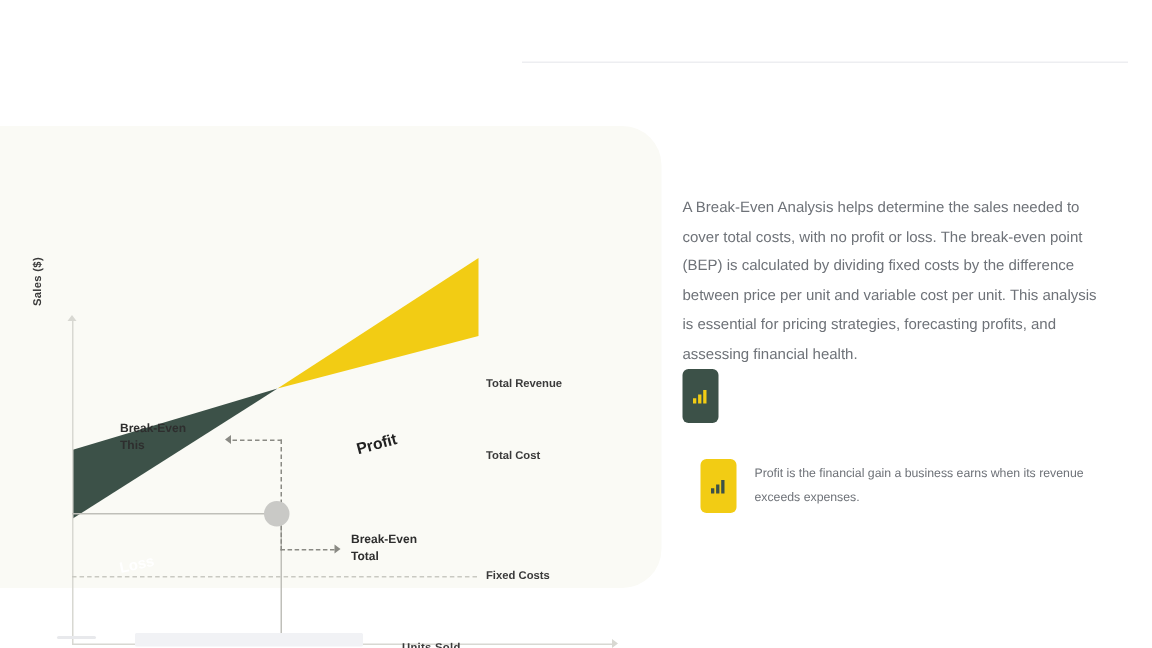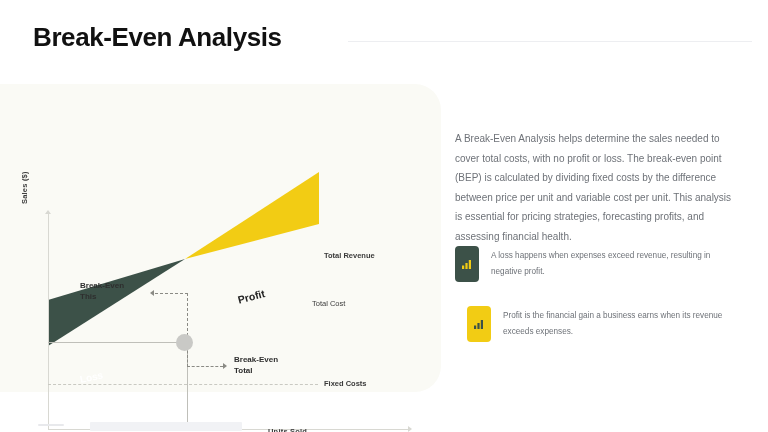--- a/index.html
+++ b/index.html
@@ -96,22 +96,22 @@
     position: absolute; left: 80px; top: 290px;
     font-size: 10px; font-weight: bold; color: #FFFFFF;
     transform: rotate(-12deg); transform-origin: left center;
     white-space: nowrap;
   }
   .label-total-revenue {
     position: absolute; left: 324px; top: 167px;
     font-size: 7.5px; font-weight: bold; color: #3A3A3A; white-space: nowrap;
   }
   .label-total-cost {
-    position: absolute; left: 312px; top: 215px;
-    font-size: 7.5px; font-weight: normal; color: #3A3A3A; white-space: nowrap;
+    position: absolute; left: 324px; top: 215px;
+    font-size: 7.5px; font-weight: bold; color: #3A3A3A; white-space: nowrap;
   }
 
   
   .bep-callout {
     position: absolute; left: 80px; top: 197px;
     font-size: 8px; font-weight: bold; color: #2E2E2E; line-height: 1.35;
     white-space: nowrap;
   }
   .bep-dash-h {
     position: absolute; left: 155px; top: 209px;
@@ -189,21 +189,20 @@
   .ghost-bar {
     position: absolute; left: 90px; top: 422px;
     width: 152px; height: 9px; background: #F1F2F5; border-radius: 1px;
   }
 </style>
 </head>
 <body>
 
 <div class="slide">
 
-  <div class="title">Break-Even Analysis</div>
   <div class="header-rule"></div>
 
   <div class="chart-panel">
     <div class="chart-area">
 
       <svg class="wedge-svg" viewBox="0 0 441 308">
 
         <polygon points="185,175 319,88 319,140" fill="#F2CC14"></polygon>
 
         <polygon points="185,175 48,216 48,262" fill="#3C5148"></polygon>
@@ -249,21 +248,20 @@
   <div class="description">A Break-Even Analysis helps determine the sales needed to cover total costs, with no profit or loss. The break-even point (BEP) is calculated by dividing fixed costs by the difference between price per unit and variable cost per unit. This analysis is essential for pricing strategies, forecasting profits, and assessing financial health.</div>
 
   <div class="info-card card-1">
     <div class="card-icon green">
       <svg width="12" height="12" viewBox="0 0 12 12" aria-hidden="true">
         <rect x="1" y="7.5" width="2.2" height="3.5" fill="#F2CC14"></rect>
         <rect x="4.4" y="5" width="2.2" height="6" fill="#F2CC14"></rect>
         <rect x="7.8" y="2" width="2.2" height="9" fill="#F2CC14"></rect>
       </svg>
     </div>
-    <div class="card-text">A loss happens when expenses exceed revenue, resulting in negative profit.</div>
   </div>
 
   <div class="info-card card-2">
     <div class="card-icon yellow">
       <svg width="12" height="12" viewBox="0 0 12 12" aria-hidden="true">
         <rect x="1" y="7.5" width="2.2" height="3.5" fill="#3C5148"></rect>
         <rect x="4.4" y="5" width="2.2" height="6" fill="#3C5148"></rect>
         <rect x="7.8" y="2" width="2.2" height="9" fill="#3C5148"></rect>
       </svg>
     </div>

